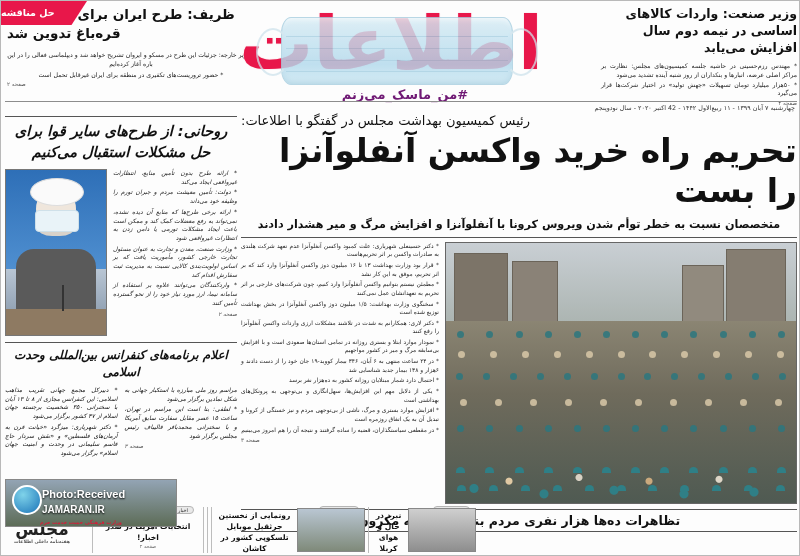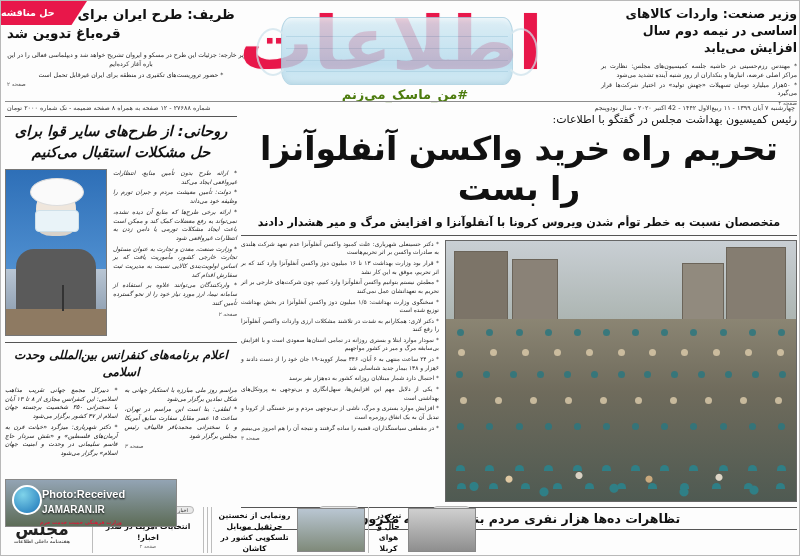--- a/index.html
+++ b/index.html
@@ -37,21 +37,21 @@
   .mask:before,.mask:after{
     content:"";position:absolute;top:10px;width:30px;height:44px;
     border:2px solid #cfe3ec;border-radius:50%;background:transparent;opacity:.9;
   }
   .mask:before{left:-26px;border-right-color:transparent;}
   .mask:after{right:-26px;border-left-color:transparent;}
   .pleat{position:absolute;left:4px;right:4px;height:1px;background:#9cc8dc;opacity:.75;}
   .pleat.p1{top:18px}.pleat.p2{top:30px}.pleat.p3{top:42px}.pleat.p4{top:53px}
   .hash{
     position:absolute;left:46px;top:86px;width:200px;text-align:center;
-    color:#4d7c0f;font-size:13px;font-weight:bold;direction:rtl;white-space:nowrap;
+    color:#701a75;font-size:13px;font-weight:bold;direction:rtl;white-space:nowrap;
   }
 
   
   .tr-box{position:absolute;right:4px;top:4px;width:196px;height:96px;direction:rtl;}
   .tr-title{font-size:12.5px;font-weight:bold;line-height:17px;text-align:right;}
   .tr-bullets{margin-top:6px;font-size:6.2px;line-height:8.6px;text-align:justify;color:#222;}
   .tr-bullets div{margin-bottom:1.5px;}
 
   
   .tl-box{position:absolute;left:6px;top:4px;width:248px;height:96px;direction:rtl;}
@@ -102,22 +102,22 @@
   .lc-text div{margin-bottom:2px;}
 
   .lc-sec2{margin-top:6px;border-top:1px solid #555;padding-top:4px;}
   .lc-sec2-title{font-size:12px;font-weight:bold;line-height:17px;text-align:center;}
   .lc-sec2-body{display:flex;flex-direction:row-reverse;gap:7px;margin-top:5px;}
   .lc-sec2-body > div{flex:1;font-size:6.1px;line-height:8.7px;text-align:justify;}
   .lc-sec2-body > div div{margin-bottom:2px;}
 
   
   .main{position:absolute;left:240px;top:108px;width:556px;height:395px;direction:rtl;}
-  .kicker{font-size:11px;text-align:right;margin-top:4px;color:#111;}
-  .headline{font-size:33px;font-weight:bold;line-height:40px;text-align:center;
+  .kicker{font-size:13px;text-align:left;margin-top:4px;color:#111;}
+  .headline{font-size:33px;font-weight:bold;line-height:40px;text-align:right;
             margin-top:3px;letter-spacing:-0.6px;}
   .subhead{font-size:11.2px;font-weight:bold;text-align:center;margin-top:6px;line-height:15px;}
   .hr-thin{border-top:1px solid #555;margin:5px 0 4px;}
 
   .main-body{display:flex;flex-direction:row-reverse;gap:6px;}
   .main-text{width:198px;font-size:5.9px;line-height:8.4px;text-align:justify;color:#1b1b1b;}
   .main-text div{margin-bottom:2.4px;}
   .main-photo{flex:1 1 auto;height:260px;border:1px solid #666;position:relative;overflow:hidden;
               background:#6c7a63;}
   .sky{position:absolute;left:0;top:0;right:0;height:34%;
@@ -207,21 +207,20 @@
       <div class="tr-title">وزیر صنعت: واردات کالاهای اساسی در نیمه دوم سال افزایش می‌یابد</div>
       <div class="tr-bullets">
         <div>* مهندس رزم‌حسینی در حاشیه جلسه کمیسیون‌های مجلس: نظارت بر مراکز اصلی عرضه، انبارها و بنکداران از روز شنبه آینده تشدید می‌شود</div>
         <div>* ۵۰هزار میلیارد تومان تسهیلات «جهش تولید» در اختیار شرکت‌ها قرار می‌گیرد</div>
       </div>
       <div class="pgref r">صفحه ۴</div>
     </div>
 
     <div class="daterule"></div>
     <div class="dateline right">چهارشنبه ۷ آبان ۱۳۹۹ - ۱۱ ربیع‌الاول ۱۴۴۲ - 42 اکتبر ۲۰۲۰ - سال نودوپنجم</div>
-    <div class="dateline left">شماره ۲۷۶۸۸ - ۱۲ صفحه به همراه ۸ صفحه ضمیمه - تک شماره ۲۰۰۰ تومان</div>
   </div>
 
   <div class="leftcol">
     <div class="lc-rule"></div>
     <div class="lc-title">روحانی: از طرح‌های سایر قوا برای حل مشکلات استقبال می‌کنیم</div>
 
     <div class="lc-body">
       <div class="lc-photo">
         <div class="ph-sky"></div>
         <div class="ph-floor"></div>

